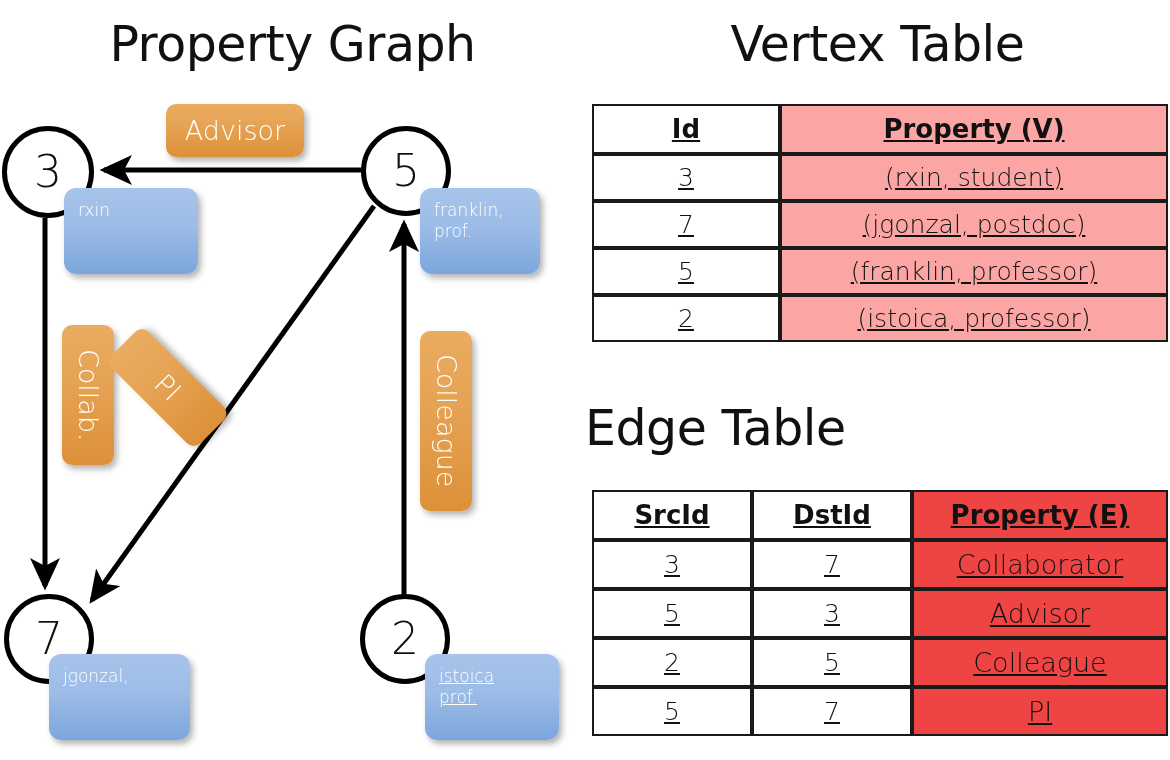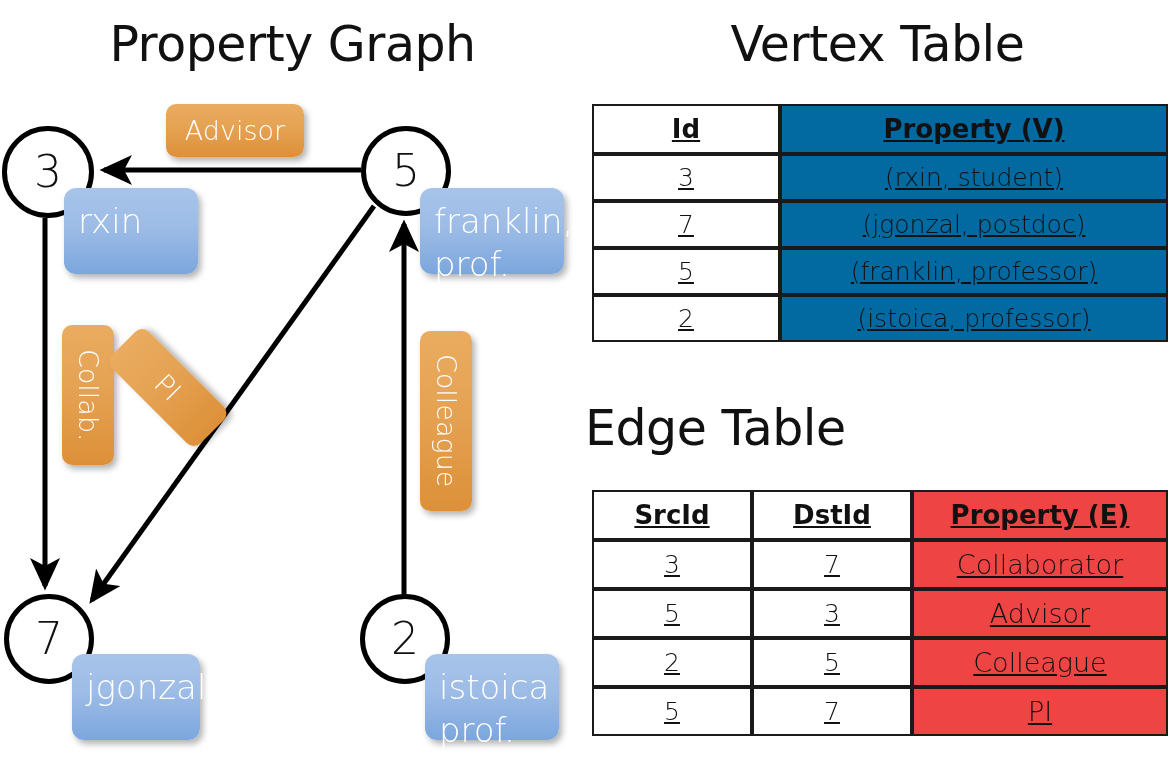--- a/index.html
+++ b/index.html
@@ -54,31 +54,31 @@
   #node-2 { left: 360px; top: 594px; width: 90px; height: 90px; }
 
   
   .prop-box {
     position: absolute;
     border-radius: 12px;
     background: linear-gradient(to bottom, #a7c4ea 0%, #9dbce6 45%, #7ba6dd 100%);
     color: #ffffff;
     font-family: "DejaVu Sans", sans-serif;
     font-weight: 300;
-    font-size: 34px;
+    font-size: 17px;
     line-height: 1.25;
     padding: 12px 0 0 14px;
     box-sizing: border-box;
     box-shadow: 3px 4px 6px rgba(0,0,0,0.30);
     z-index: 6;
   }
   #prop-rxin     { left: 64px;  top: 188px; width: 134px; height: 86px; }
-  #prop-franklin { left: 420px; top: 188px; width: 144px; height: 86px; }
-  #prop-jgonzal  { left: 72px;  top: 654px; width: 128px; height: 86px; }
-  #prop-istoica  { left: 425px; top: 654px; width: 134px; height: 86px; }
+  #prop-franklin { left: 420px; top: 188px; width: 120px; height: 86px; }
+  #prop-jgonzal  { left: 49px;  top: 654px; width: 141px; height: 86px; }
+  #prop-istoica  { left: 425px; top: 654px; width: 134px; height: 86px; text-decoration: underline; }
 
   
   .edge-badge {
     position: absolute;
     border-radius: 10px;
     background: linear-gradient(to bottom, #eaac60 0%, #e5a253 45%, #dd9038 100%);
     color: #ffffff;
     font-family: "DejaVu Sans", sans-serif;
     font-weight: 300;
     display: flex;
@@ -117,21 +117,21 @@
   }
   table.data-table th {
     font-weight: 700;
     font-size: 26px;
     height: 50px;
   }
 
   
   #vertex-table { left: 592px; top: 104px; width: 576px; }
   #vertex-table th.id-col, #vertex-table td.id-col { width: 188px; background: #ffffff; }
-  #vertex-table th.prop-col, #vertex-table td.prop-col { background: #0369a1; }
+  #vertex-table th.prop-col, #vertex-table td.prop-col { background: #fca5a5; }
 
   
   #edge-table { left: 592px; top: 490px; width: 576px; border-radius: 31px; }
   #edge-table th.src-col, #edge-table td.src-col,
   #edge-table th.dst-col, #edge-table td.dst-col { width: 160px; background: #ffffff; }
   #edge-table th.eprop-col, #edge-table td.eprop-col { background: #ef4444; }
   #edge-table td.eprop-col { font-size: 27px; }
   #edge-table th.eprop-col { font-size: 26px; }
 </style>
 </head>

